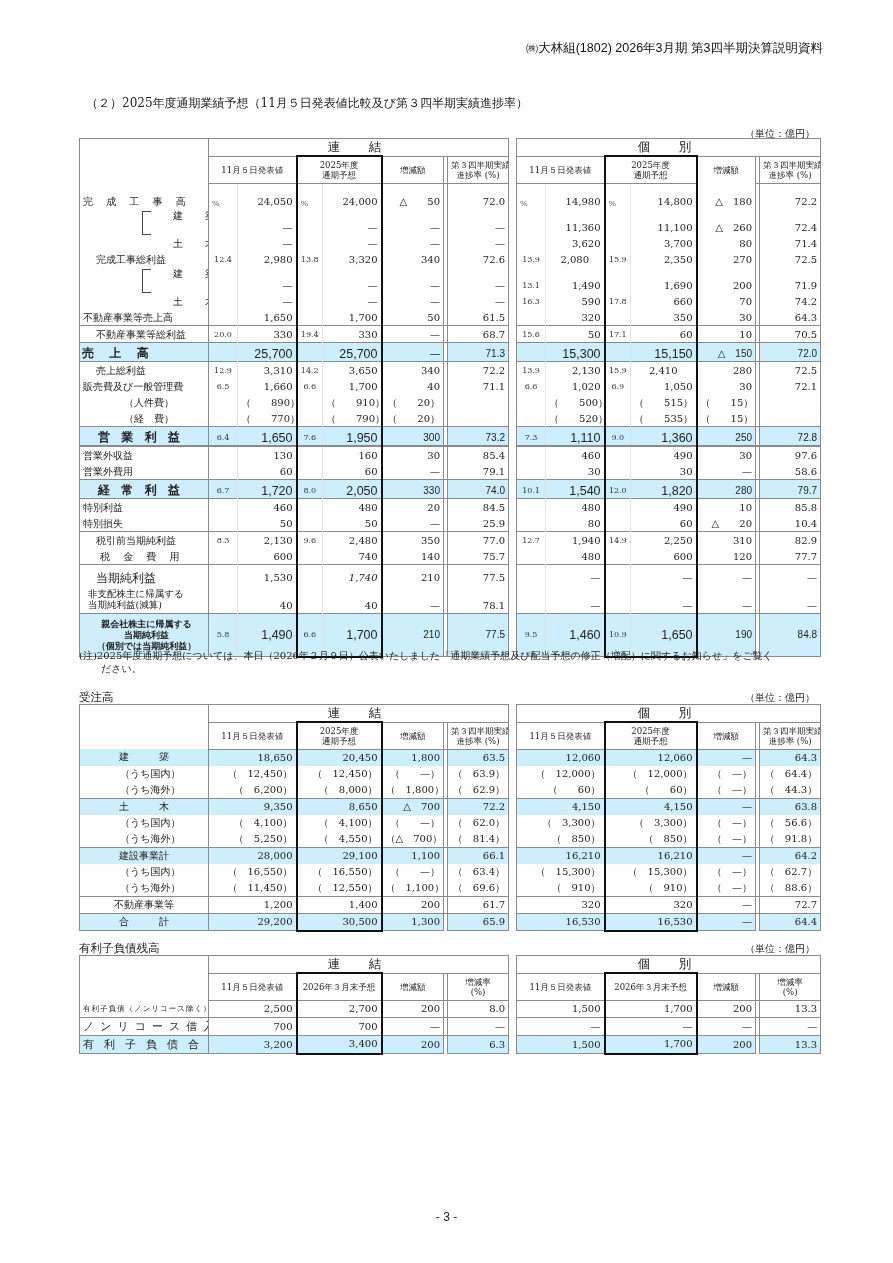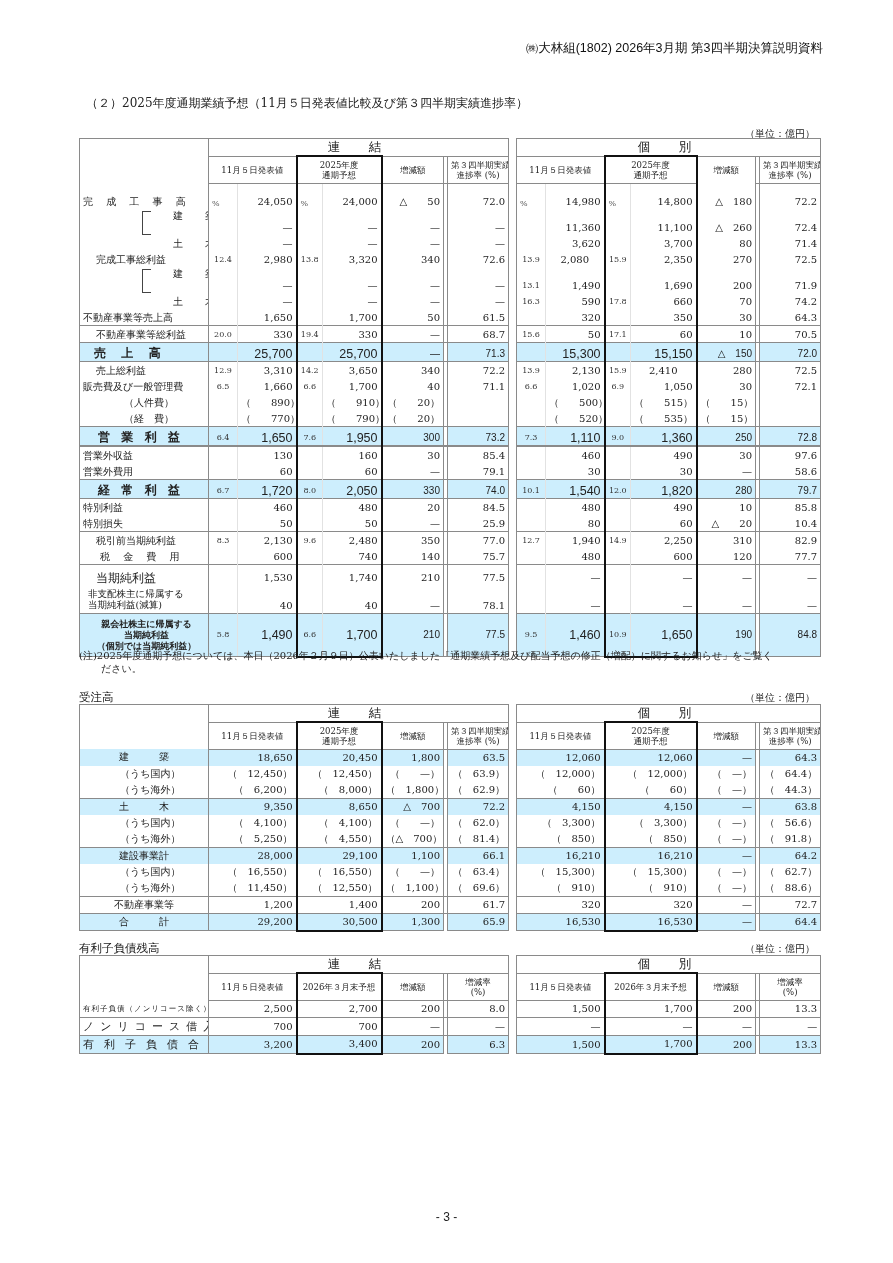--- a/index.html
+++ b/index.html
@@ -231,21 +231,21 @@
           <td class="" style="background: rgb(255, 255, 255); border-top: none; border-bottom: none;"></td>
           <td class="cell pct c" style="border-left: 1px solid rgb(138, 138, 138); vertical-align: bottom;"><span>15.6</span></td>
           <td class="cell r" style="border-left: 1px solid rgb(226, 226, 226); vertical-align: bottom;">50</td>
           <td class="cell pct c boxL" style="vertical-align: bottom;"><span>17.1</span></td>
           <td class="cell r boxR" style="border-left: 1px solid rgb(226, 226, 226); vertical-align: bottom;">60</td>
           <td class="cell r" style="vertical-align: bottom;">10</td>
           <td class="gap"></td>
           <td class="cell r" style="border-right: 1px solid rgb(138, 138, 138); vertical-align: bottom;">70.5</td>
         </tr>
         <tr class="hl sep-top">
-          <td class="lbl l" style="border-left: 1px solid rgb(138, 138, 138); border-right: 1px solid rgb(138, 138, 138); height: 18px; vertical-align: bottom; padding-left: 14px;"><span class="bold-lbl" style="letter-spacing: 6px;">売 上 高</span></td>
+          <td class="lbl l" style="border-left: 1px solid rgb(138, 138, 138); border-right: 1px solid rgb(138, 138, 138); height: 18px; vertical-align: bottom; padding-left: 2px;"><span class="bold-lbl" style="letter-spacing: 6px;">売 上 高</span></td>
           <td class="cell pct c" style="border-left: 1px solid rgb(138, 138, 138); vertical-align: bottom;"><span></span></td>
           <td class="cell r big" style="border-left: 1px solid rgb(226, 226, 226); vertical-align: bottom;">25,700</td>
           <td class="cell pct c boxL" style="vertical-align: bottom;"><span></span></td>
           <td class="cell r boxR big" style="border-left: 1px solid rgb(226, 226, 226); vertical-align: bottom;">25,700</td>
           <td class="cell r" style="vertical-align: bottom; font-family: &quot;Liberation Sans&quot;, &quot;DejaVu Sans&quot;, sans-serif;">—</td>
           <td class="gap"></td>
           <td class="cell r" style="border-right: 1px solid rgb(138, 138, 138); vertical-align: bottom; font-family: &quot;Liberation Sans&quot;, &quot;DejaVu Sans&quot;, sans-serif;">71.3</td>
           <td class="" style="background: rgb(255, 255, 255); border-top: none; border-bottom: none;"></td>
           <td class="cell pct c" style="border-left: 1px solid rgb(138, 138, 138); vertical-align: bottom;"><span></span></td>
           <td class="cell r big" style="border-left: 1px solid rgb(226, 226, 226); vertical-align: bottom;">15,300</td>
@@ -469,21 +469,21 @@
           <td class="cell r boxR" style="border-left: 1px solid rgb(226, 226, 226); vertical-align: bottom;">600</td>
           <td class="cell r" style="vertical-align: bottom;">120</td>
           <td class="gap"></td>
           <td class="cell r" style="border-right: 1px solid rgb(138, 138, 138); vertical-align: bottom;">77.7</td>
         </tr>
         <tr class="sep-top">
           <td class="lbl l" style="border-left: 1px solid rgb(138, 138, 138); border-right: 1px solid rgb(138, 138, 138); height: 20px; vertical-align: bottom; padding-left: 16px; font-size: 12px;"><span>当期純利益</span></td>
           <td class="cell pct c" style="border-left: 1px solid rgb(138, 138, 138); vertical-align: bottom;"><span></span></td>
           <td class="cell r" style="border-left: 1px solid rgb(226, 226, 226); vertical-align: bottom;">1,530</td>
           <td class="cell pct c boxL" style="vertical-align: bottom;"><span></span></td>
-          <td class="cell r boxR" style="border-left: 1px solid rgb(226, 226, 226); vertical-align: bottom;">1,740</td>
+          <td class="cell r boxR" style="border-left: 1px solid rgb(226, 226, 226); vertical-align: bottom; font-style: italic;">1,740</td>
           <td class="cell r" style="vertical-align: bottom;">210</td>
           <td class="gap"></td>
           <td class="cell r" style="border-right: 1px solid rgb(138, 138, 138); vertical-align: bottom;">77.5</td>
           <td class="" style="background: rgb(255, 255, 255); border-top: none; border-bottom: none;"></td>
           <td class="cell pct c" style="border-left: 1px solid rgb(138, 138, 138); vertical-align: bottom;"><span></span></td>
           <td class="cell r" style="border-left: 1px solid rgb(226, 226, 226); vertical-align: bottom;">—</td>
           <td class="cell pct c boxL" style="vertical-align: bottom;"><span></span></td>
           <td class="cell r boxR" style="border-left: 1px solid rgb(226, 226, 226); vertical-align: bottom;">—</td>
           <td class="cell r" style="vertical-align: bottom;">—</td>
           <td class="gap"></td>

